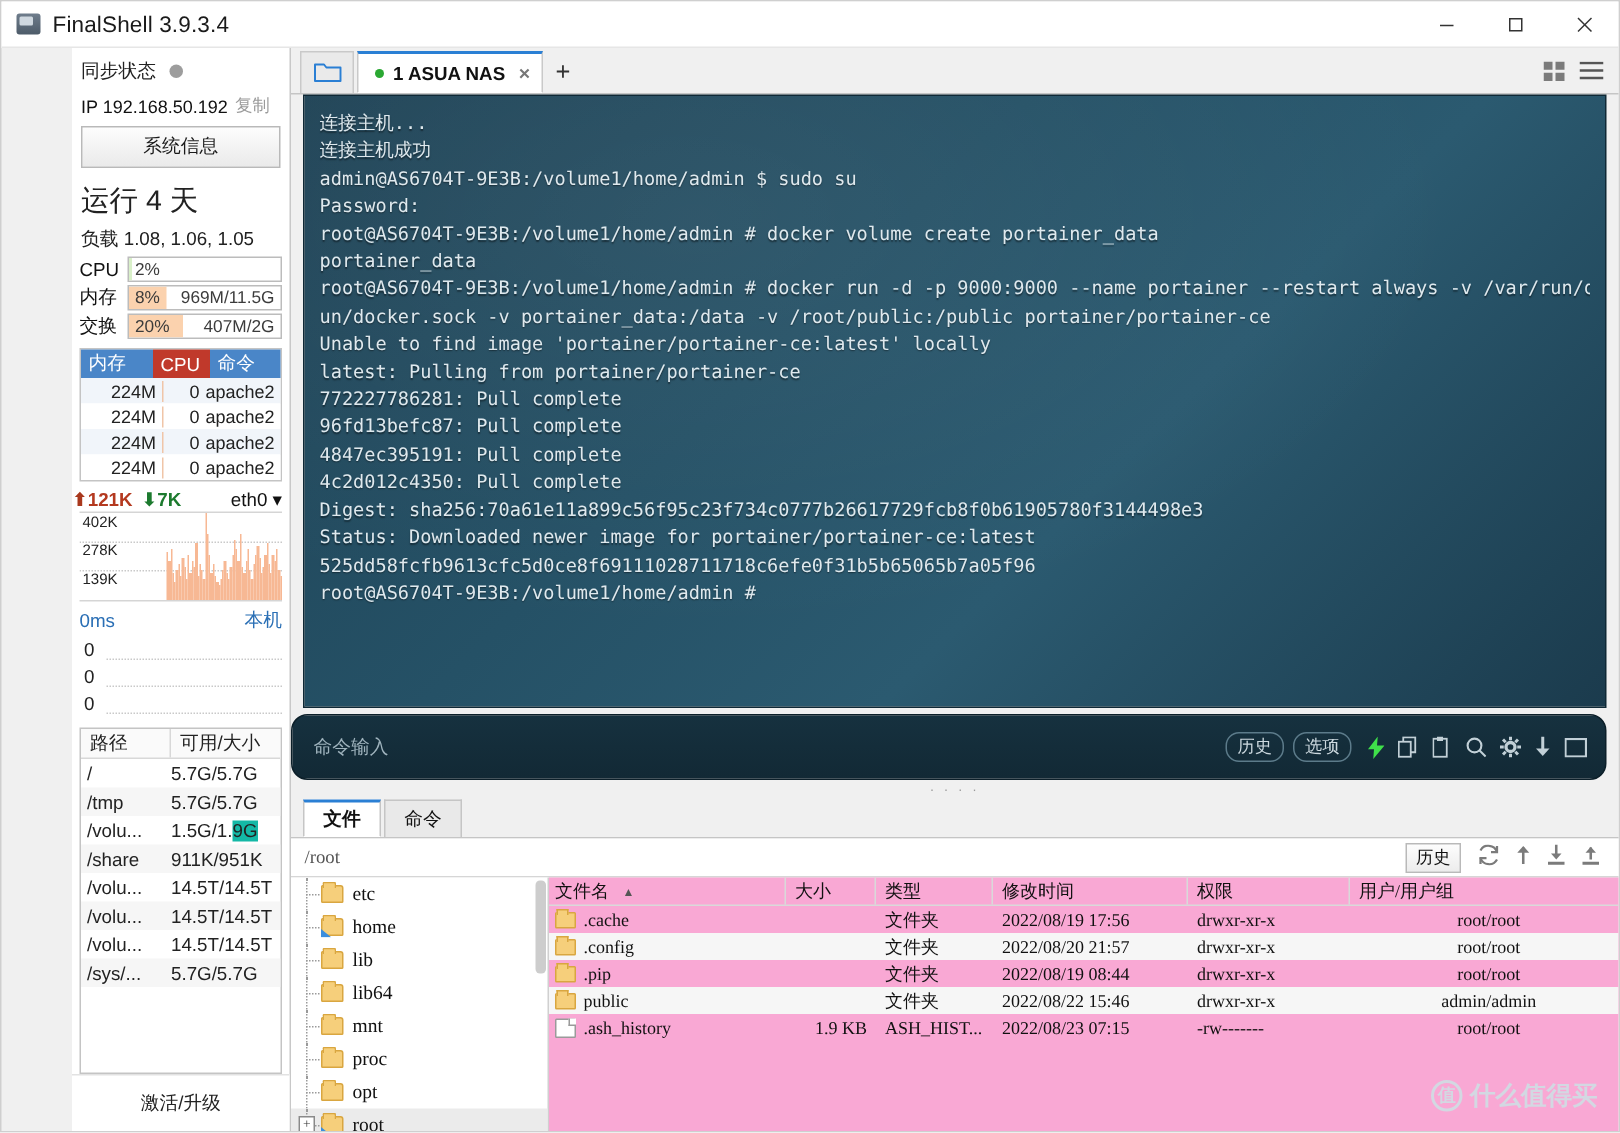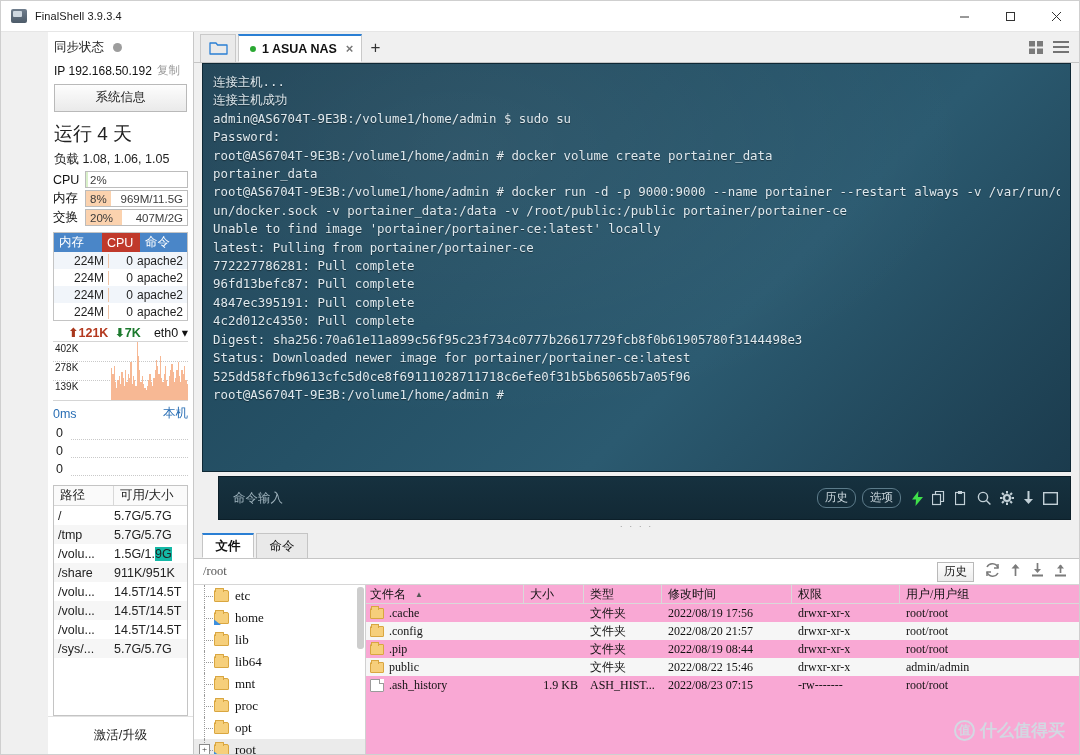--- a/index.html
+++ b/index.html
@@ -27,21 +27,21 @@
   }
   .titlebar .app-icon {
     width: 16px; height: 14px; margin: 0 8px 0 10px;
     background: linear-gradient(180deg,#6f7d8c 0%, #4d5b69 100%);
     border-radius: 2px; position: relative;
   }
   .titlebar .app-icon:after {
     content:''; position:absolute; left:2px; top:2px; width:9px; height:6px;
     background:#cfd8e0; border-radius:1px;
   }
-  .titlebar .title { font-size: 11px; color: #1a1a1a; letter-spacing: .1px; }
+  .titlebar .title { font-size: 15px; color: #1a1a1a; letter-spacing: .1px; }
   .titlebar .spacer { flex: 1; }
   .wbtn {
     width: 46px; height: 31px; display:flex; align-items:center; justify-content:center;
     color:#333;
   }
   .wbtn svg { display:block; }
 
   
   .body-row { flex: 1; display: flex; min-height: 0; }
 
@@ -99,21 +99,21 @@
   .proc-row {
     display:flex; height: 17px; font-size: 12px; color:#222; align-items:center;
     background:#ffffff;
   }
   .proc-row:nth-child(odd) { background:#f1f5fa; }
   .proc-row .p1 { width:55px; text-align:right; padding-right:4px; border-right:1px solid #f0c5a8;}
   .proc-row .p2 { width:24px; text-align:right; }
   .proc-row .p3 { flex:1; padding-left:4px; overflow:hidden; white-space:nowrap; }
 
   
-  .net-head { display:flex; align-items:center; padding: 4px 5px 1px 20px; font-size:12.5px; }
+  .net-head { display:flex; align-items:center; padding: 4px 5px 1px 0; font-size:12.5px; }
   .net-up { color:#b4391f; font-weight:bold; }
   .net-up .arr { color:#a9381d; }
   .net-dn { color:#1c7a2e; margin-left:6px; font-weight:bold; }
   .net-if { margin-left:auto; color:#111; font-size:12.5px; }
   .net-chart {
     position: relative; height: 60px; margin: 0 5px;
     border-top:1px solid #d5d5d5; border-bottom:1px solid #d5d5d5;
     background:#ffffff; overflow:hidden;
   }
   .net-chart .ylbl {
@@ -188,26 +188,26 @@
     border:1px solid #0f2835;
     overflow:hidden;
     padding: 9px 10px 0 10px;
     font-family:"DejaVu Sans Mono","Liberation Mono",monospace;
     font-size:12.4px; line-height:18.4px; color:#dfe9ee;
     white-space: pre;
   }
   .terminal .ln { white-space: pre; overflow:hidden; text-shadow: 0 1px 1px rgba(0,0,0,.45); }
 
   .cmdbar-wrap {
-    flex: 0 0 44px; margin: 4px 8px 0 24px;
+    flex: 0 0 44px; margin: 4px 8px 0 0;
     background:
       linear-gradient(180deg,#16313f 0%, #122935 100%);
     border:1px solid #0c1f29;
     display:flex; align-items:center; padding: 0 8px;
-    border-radius: 0;
+    border-radius: 11px;
   }
   .cmd-input {
     flex:1; color:#9fb3bd; font-size:12.5px; padding-left:6px;
   }
   .cmd-btn {
     border:1px solid #5c7b8a; border-radius:9px; color:#cdd9df;
     font-size:11.5px; padding:1px 7px 2px 7px; margin-left:6px;
   }
   .cmd-icons { display:flex; align-items:center; gap:9px; margin-left:11px; padding-right:4px;}
   .cmd-icons span { color:#c2d0d7; display:flex; align-items:center;}
@@ -262,21 +262,21 @@
   .fl-head { display:flex; height:19px; align-items:center; font-size:12px; color:#111; border-bottom:1px solid #d9d9d9;}
   .fl-head > div { height:100%; display:flex; align-items:center; padding-left:6px; border-right:1px solid #d9d9d9;}
   .fl-row { display:flex; height:18px; align-items:center; font-size:12px; color:#111;}
   .fl-row:nth-child(even){ background:#f6f6f6; }
   .fl-row > div { padding-left:6px; overflow:hidden; white-space:nowrap; }
   .c-name{ width:158px; flex:0 0 158px; display:flex; align-items:center; gap:5px; padding-left:4px !important;}
   .c-size{ width:60px; flex:0 0 60px; text-align:right; padding-right:6px; padding-left:0 !important;}
   .c-type{ width:78px; flex:0 0 78px; }
   .c-time{ width:130px; flex:0 0 130px; }
   .c-perm{ width:108px; flex:0 0 108px; }
-  .c-user{ flex:1; }
+  .c-user{ flex:1;text-align:center; }
   .fico {
     width:14px; height:11px; flex:0 0 14px; position:relative;
     background:#f6cf7b; border:1px solid #d9a640; border-radius:1px;
   }
   .fico:before{content:'';position:absolute;left:0;top:-3px;width:6px;height:3px;background:#f6cf7b;border:1px solid #d9a640;border-bottom:none;}
   .fico.doc { background:#fff; border:1px solid #9a9a9a; width:11px; height:13px;}
   .fico.doc:before{display:none;}
   .fico.doc:after{content:'';position:absolute;right:-1px;top:-1px;width:4px;height:4px;background:#fff;border-left:1px solid #9a9a9a;border-bottom:1px solid #9a9a9a;}
 
   .watermark {

